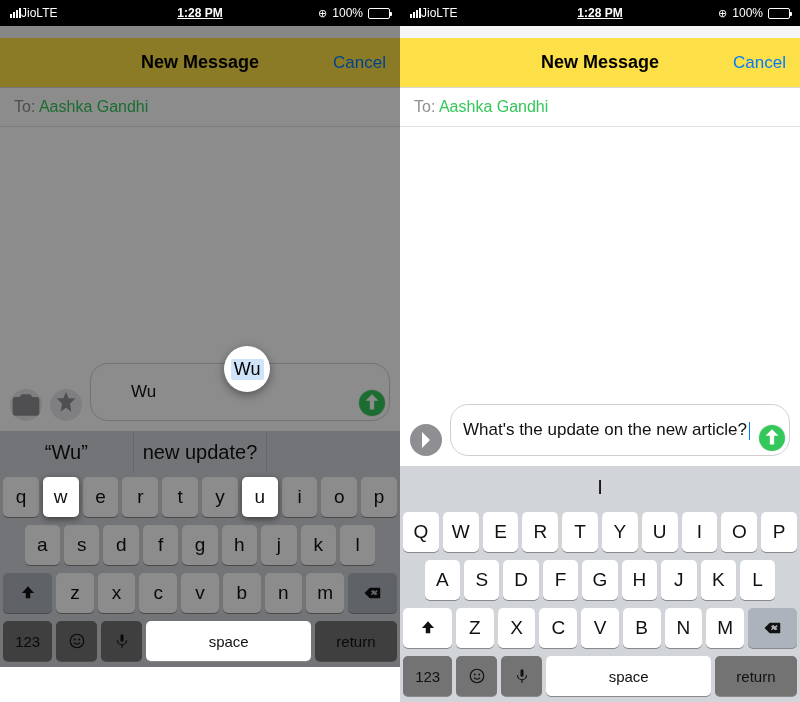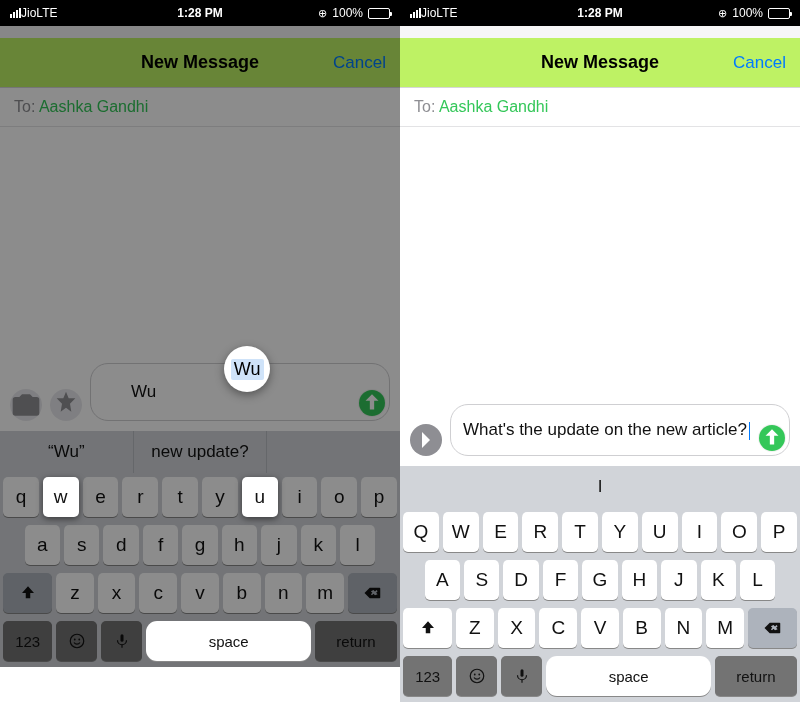--- a/index.html
+++ b/index.html
@@ -10,35 +10,35 @@
     font-family: -apple-system, "Helvetica Neue", Helvetica, Arial, sans-serif;
     background: #ffffff;
     overflow: hidden;
   }
   .phone { width: 400px; height: 702px; display: flex; flex-direction: column; background: #000; position: relative; }
   .status-bar {
     height: 26px; background: #000; color: #fff; display: flex; align-items: center;
     padding: 0 10px; font-size: 12px; font-weight: 500;
   }
   .status-left { display: flex; align-items: center; gap: 0; flex: 1; }
-  .status-center { flex: 0 0 auto; font-weight: 600; }
+  .status-center { flex: 0 0 auto; font-weight: 600; text-decoration: underline; }
   .status-right { flex: 1; display: flex; justify-content: flex-end; align-items: center; gap: 5px; }
   .signal-bars { display: inline-flex; align-items: flex-end; gap: 1px; }
   .signal-bars span { width: 2px; background: #fff; }
   .signal-bars span:nth-child(1){height:4px;} .signal-bars span:nth-child(2){height:6px;}
   .signal-bars span:nth-child(3){height:8px;} .signal-bars span:nth-child(4){height:10px;}
   .wifi-dot { font-size: 11px; }
   .battery { width: 22px; height: 11px; border: 1px solid #fff; border-radius: 2px; position: relative; }
   .battery::after { content:''; position:absolute; right:-3px; top:3px; width:2px; height:4px; background:#fff; border-radius:0 1px 1px 0;}
   .battery-fill { background:#fff; height:100%; width:100%; border-radius:1px;}
 
   .app-area { flex: 1; background: #fff; display: flex; flex-direction: column; }
   .sheet-grab { height: 12px; background:#f6f6f7; }
   .nav {
-    height: 50px; background:#bef264; border-bottom:1px solid #d6d6d8;
+    height: 50px; background:#fde047; border-bottom:1px solid #d6d6d8;
     display:flex; align-items:center; justify-content:center; position:relative;
   }
   .nav-title { font-size: 18px; font-weight: 600; color:#000; }
   .nav-cancel { position:absolute; right:14px; font-size: 17px; color:#007aff; }
   .to-row {
     padding: 10px 14px; border-bottom: 1px solid #e3e3e5; font-size: 16px;
   }
   .to-label { color:#8e8e93; }
   .to-name { color:#34c759; }
 
@@ -54,30 +54,30 @@
   }
   .input-pill .text { font-size:17px; color:#111; line-height:1.25; padding-right: 30px;}
   .send-btn {
     width:26px; height:26px; border-radius:50%; background:#34c759; color:#fff; display:flex;
     align-items:center; justify-content:center; font-size:14px; position:absolute; right:4px; bottom:4px;
     box-shadow: 0 0 0 1px rgba(0,0,0,.05);
   }
 
   
   .qt-bar { height:42px; background:#d1d4d9; display:flex; }
-  .qt-bar .qt { flex:1; display:flex; align-items:center; justify-content:center; font-size:17px; color:#111; border-right:1px solid #b8bcc2; }
+  .qt-bar .qt { flex:1; display:flex; align-items:center; justify-content:center; font-size:20px; color:#111; border-right:1px solid #b8bcc2; }
   .qt-bar .qt:last-child{border-right:none;}
   .kbd { background:#d1d4d9; padding: 4px 3px 6px; }
   .krow { display:flex; gap:4px; margin-bottom:8px; justify-content:center; }
   .key {
     height:40px; flex:1; background:#fff; border-radius:5px; box-shadow:0 1px 0 #888;
     display:flex; align-items:center; justify-content:center; font-size:19px; color:#111;
   }
   .key.fn { background:#737373; font-size:15px; }
-  .key.space { flex:4; font-size:15px;border-radius:11px; }
+  .key.space { flex:4; font-size:15px; }
   .key.spacer-half { flex:0.5; background:transparent; box-shadow:none; }
   .key.shift, .key.del { flex:1.3; background:#adb3bc; }
   .key svg { width:18px; height:18px; }
 
   
   .dim-overlay {
     position:absolute; inset:0; background:rgba(0,0,0,.45); pointer-events:none;
   }
   .phone.left .app-area { position:relative; }
   .phone.left .key { text-transform:lowercase; }

